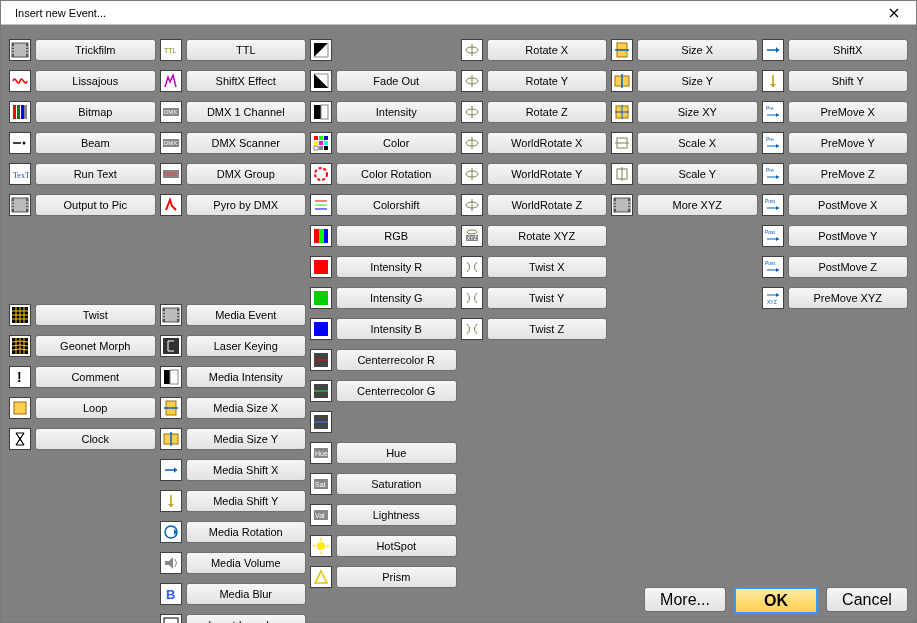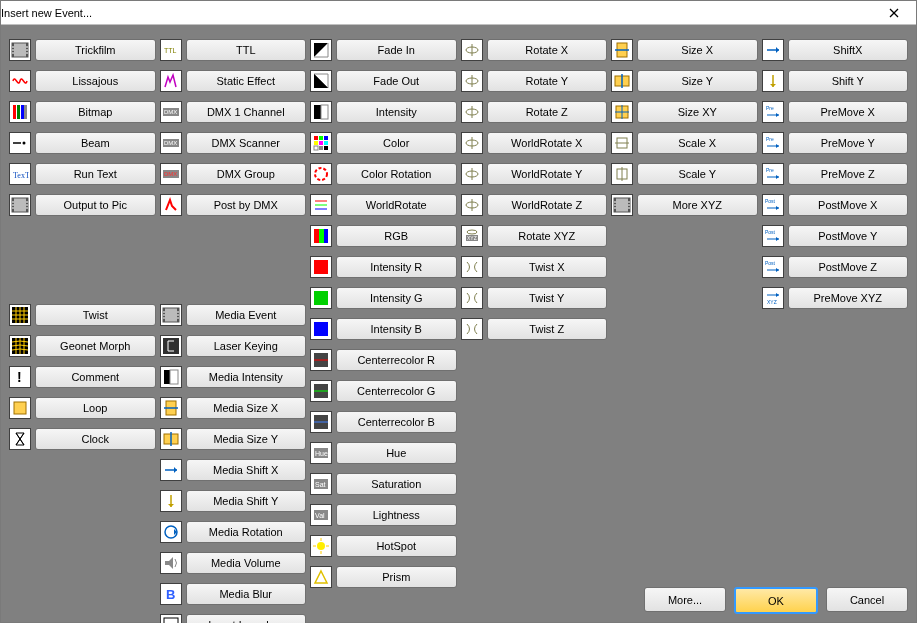--- a/index.html
+++ b/index.html
@@ -16,21 +16,21 @@
     background: #808080;
     position: relative;
     box-sizing: border-box;
   }
   .titlebar {
     height: 24px;
     background: #ffffff;
     display: flex;
     align-items: center;
     justify-content: space-between;
-    padding: 0 2px 0 0;
+    padding: 0 2px 0 14px;
     box-sizing: border-box;
     border-bottom: 1px solid #c0c0c0;
   }
   .titlebar .title {
     color: #000;
   }
   .titlebar .close {
     width: 40px;
     height: 22px;
     display: flex;
@@ -106,26 +106,26 @@
   .dlg-btn {
     width: 80px;
     height: 23px;
     background: linear-gradient(to bottom, #f6f6f6, #e2e2e2);
     border: 1px solid #707070;
     border-radius: 3px;
     display: flex;
     align-items: center;
     justify-content: center;
     cursor: pointer;
-    font-size: 11px;
+    font-size: 16px;
   }
   .dlg-btn.ok {
     background: linear-gradient(to bottom, #ffe9a6, #ffd24d);
     border: 2px solid #3399ff;
-    font-weight: normal;
+    font-weight: bold;
   }
 </style>
 </head>
 <body>
 
 <div class="window">
   <div class="titlebar">
     <span class="title">Insert new Event...</span>
     <div class="close">
       <svg width="10" height="10" viewBox="0 0 10 10">
@@ -273,21 +273,21 @@
               </svg>
             </div>
             <div class="btn">TTL</div>
           </div>
           <div class="row">
             <div class="icon-box">
               <svg viewBox="0 0 18 18">
                 <path d="M3 15 L6 5 L8 10 L11 3 L14 15" fill="none" stroke="#c000c0" stroke-width="1.5"></path>
               </svg>
             </div>
-            <div class="btn">Static Effect</div>
+            <div class="btn">ShiftX Effect</div>
           </div>
           <div class="row">
             <div class="icon-box">
               <svg viewBox="0 0 18 18">
                 <rect x="1" y="5" width="16" height="8" fill="#888"></rect>
                 <text x="2" y="11" font-size="6" fill="#fff">DMX</text>
               </svg>
             </div>
             <div class="btn">DMX 1 Channel</div>
           </div>
@@ -308,21 +308,21 @@
               </svg>
             </div>
             <div class="btn">DMX Group</div>
           </div>
           <div class="row">
             <div class="icon-box">
               <svg viewBox="0 0 18 18">
                 <path d="M4 14 L8 4 L10 10 L14 14" fill="none" stroke="red" stroke-width="2"></path>
               </svg>
             </div>
-            <div class="btn">Post by DMX</div>
+            <div class="btn">Pyro by DMX</div>
           </div>
           <div class="section-gap"></div>
           <div class="row">
             <div class="icon-box">
               <svg viewBox="0 0 18 18">
                 <rect x="1" y="2" width="16" height="14" fill="#bbb" stroke="#555"></rect>
                 <rect x="1" y="2" width="2" height="14" fill="#555"></rect>
                 <rect x="15" y="2" width="2" height="14" fill="#555"></rect>
                 <line x1="1" y1="6" x2="3" y2="6" stroke="#fff"></line>
                 <line x1="1" y1="9" x2="3" y2="9" stroke="#fff"></line>
@@ -425,21 +425,20 @@
           </div>
         </div>
         <div class="column">
           <div class="row">
             <div class="icon-box">
               <svg viewBox="0 0 18 18">
                 <polygon points="2,2 16,2 2,16" fill="#000"></polygon>
                 <polygon points="16,2 16,16 2,16" fill="#fff" stroke="#888"></polygon>
               </svg>
             </div>
-            <div class="btn">Fade In</div>
           </div>
           <div class="row">
             <div class="icon-box">
               <svg viewBox="0 0 18 18">
                 <polygon points="2,2 16,2 16,16" fill="#fff" stroke="#888"></polygon>
                 <polygon points="2,2 2,16 16,16" fill="#000"></polygon>
               </svg>
             </div>
             <div class="btn">Fade Out</div>
           </div>
@@ -477,21 +476,21 @@
             <div class="btn">Color Rotation</div>
           </div>
           <div class="row">
             <div class="icon-box">
               <svg viewBox="0 0 18 18">
                 <line x1="3" y1="5" x2="15" y2="5" stroke="red"></line>
                 <line x1="3" y1="9" x2="15" y2="9" stroke="lime"></line>
                 <line x1="3" y1="13" x2="15" y2="13" stroke="blue"></line>
               </svg>
             </div>
-            <div class="btn">WorldRotate</div>
+            <div class="btn">Colorshift</div>
           </div>
           <div class="row">
             <div class="icon-box">
               <svg viewBox="0 0 18 18">
                 <rect x="2" y="2" width="5" height="14" fill="red"></rect>
                 <rect x="7" y="2" width="5" height="14" fill="lime"></rect>
                 <rect x="12" y="2" width="4" height="14" fill="blue"></rect>
               </svg>
             </div>
             <div class="btn">RGB</div>
@@ -538,21 +537,20 @@
             </div>
             <div class="btn">Centerrecolor G</div>
           </div>
           <div class="row">
             <div class="icon-box">
               <svg viewBox="0 0 18 18">
                 <rect x="2" y="2" width="14" height="14" fill="#444"></rect>
                 <line x1="2" y1="9" x2="16" y2="9" stroke="#4080ff"></line>
               </svg>
             </div>
-            <div class="btn">Centerrecolor B</div>
           </div>
           <div class="row">
             <div class="icon-box">
               <svg viewBox="0 0 18 18">
                 <rect x="2" y="4" width="14" height="10" fill="#888"></rect>
                 <text x="3" y="12" font-size="7" fill="#fff">Hue</text>
               </svg>
             </div>
             <div class="btn">Hue</div>
           </div>

